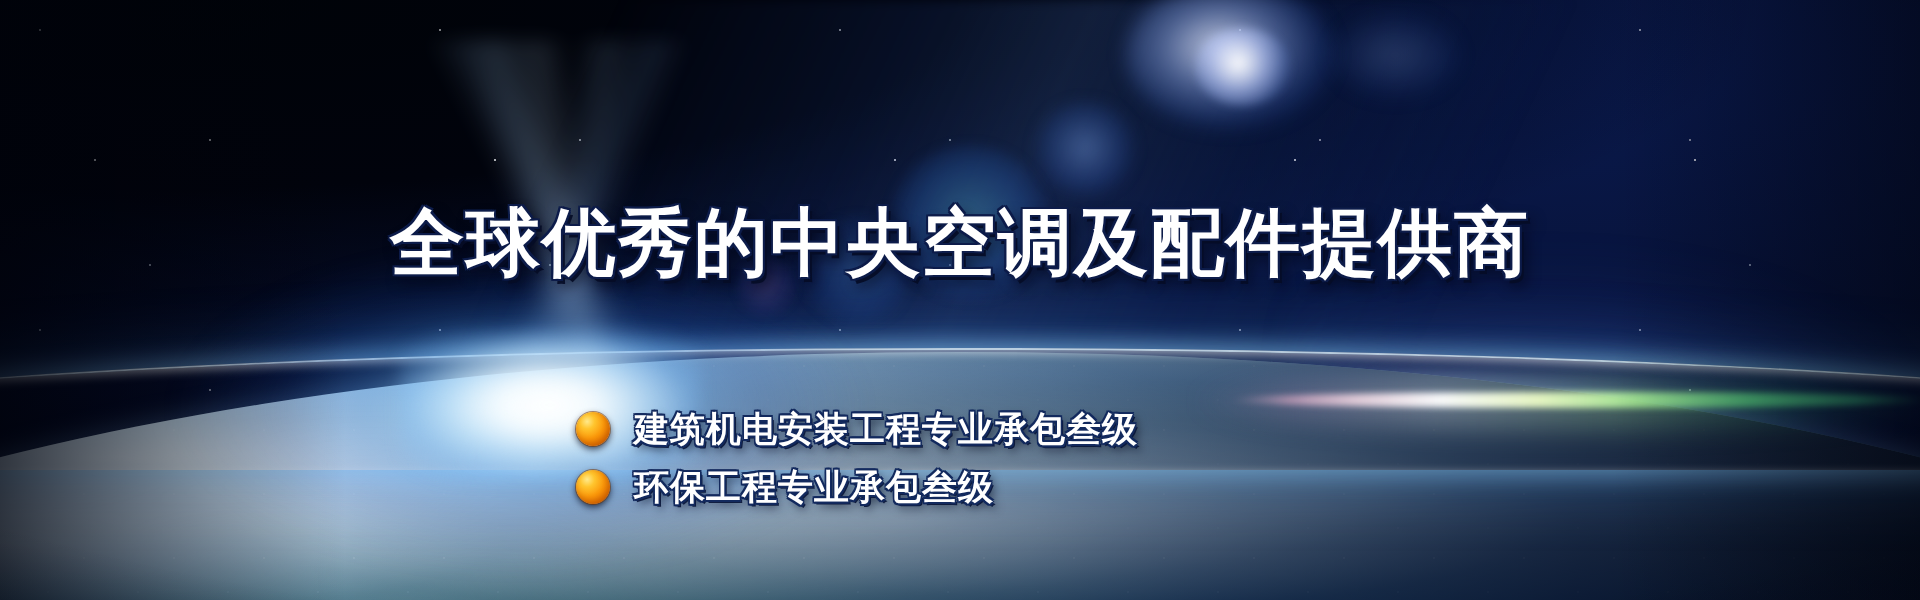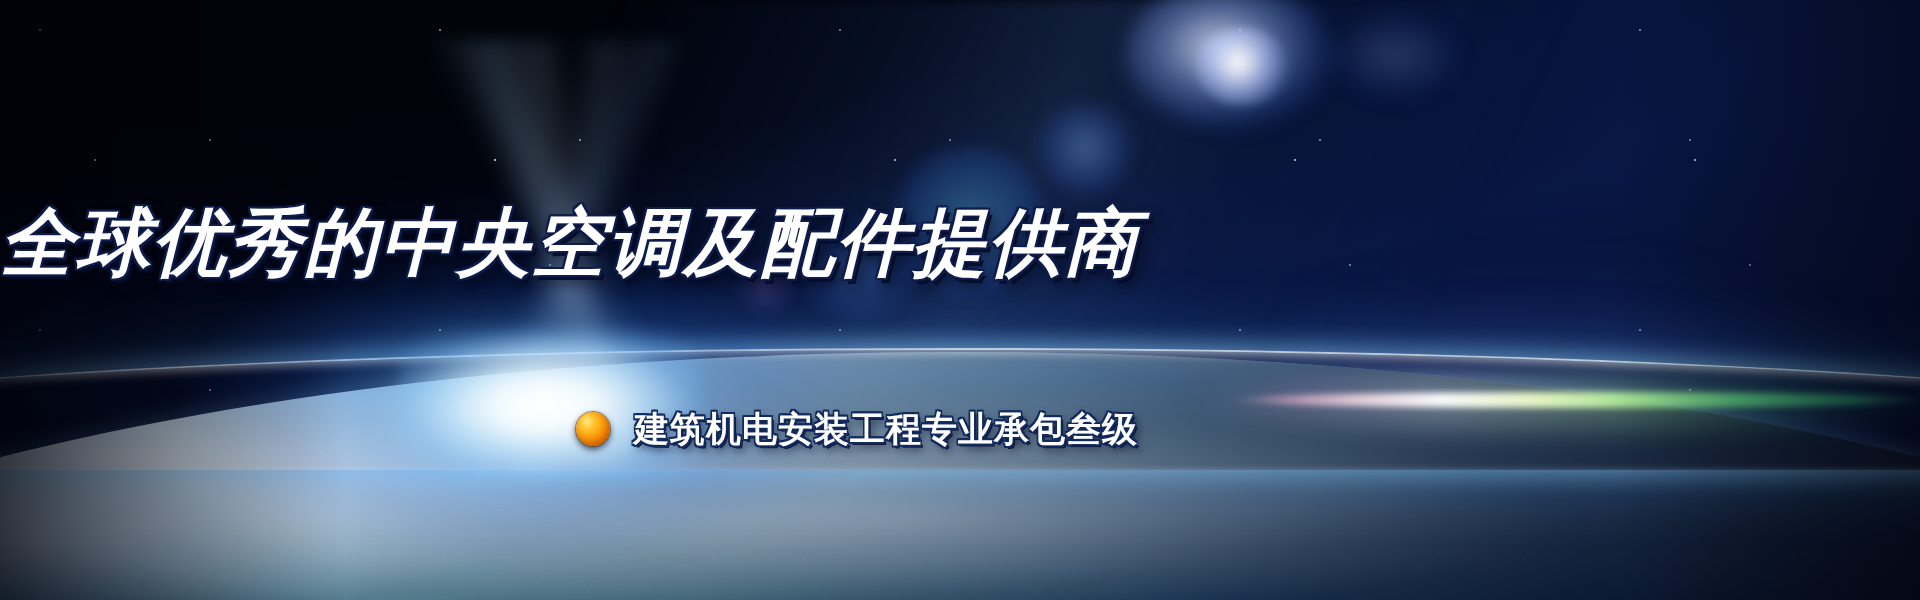--- a/index.html
+++ b/index.html
@@ -231,25 +231,24 @@
 
   
   .copy{
     position:absolute;left:0;top:0;width:1920px;height:600px;
     z-index:20;
   }
 
   .headline{
     position:absolute;
     left:0;right:0;top:206px;
-    text-align:left;
+    text-align:center;
     font-size:74px;
     line-height:1;
     font-weight:700;
-    font-style:italic;
     letter-spacing:2px;
     color:#ffffff;
     white-space:nowrap;
     text-shadow:
       -2px 0 0 #0d1c4a,  2px 0 0 #0d1c4a,
        0 -2px 0 #0d1c4a,  0 2px 0 #0d1c4a,
       -2px -2px 0 #0d1c4a, 2px -2px 0 #0d1c4a,
       -2px 2px 0 #0d1c4a,  2px 2px 0 #0d1c4a,
        4px 5px 0 rgba(5,12,38,.92),
        6px 8px 14px rgba(0,4,22,.75);
@@ -330,17 +329,21 @@
 
     <div class="headline">全球优秀的中央空调及配件提供商</div>
 
     <div class="bullets">
 
       <div class="bullet">
         <span class="dot"></span>
         <span class="btext">建筑机电安装工程专业承包叁级</span>
       </div>
 
+      <div class="bullet">
+        <span class="dot"></span>
+        <span class="btext">环保工程专业承包叁级</span>
+      </div>
 
     </div>
   </div>
 
 </div>
 
 </body></html>

